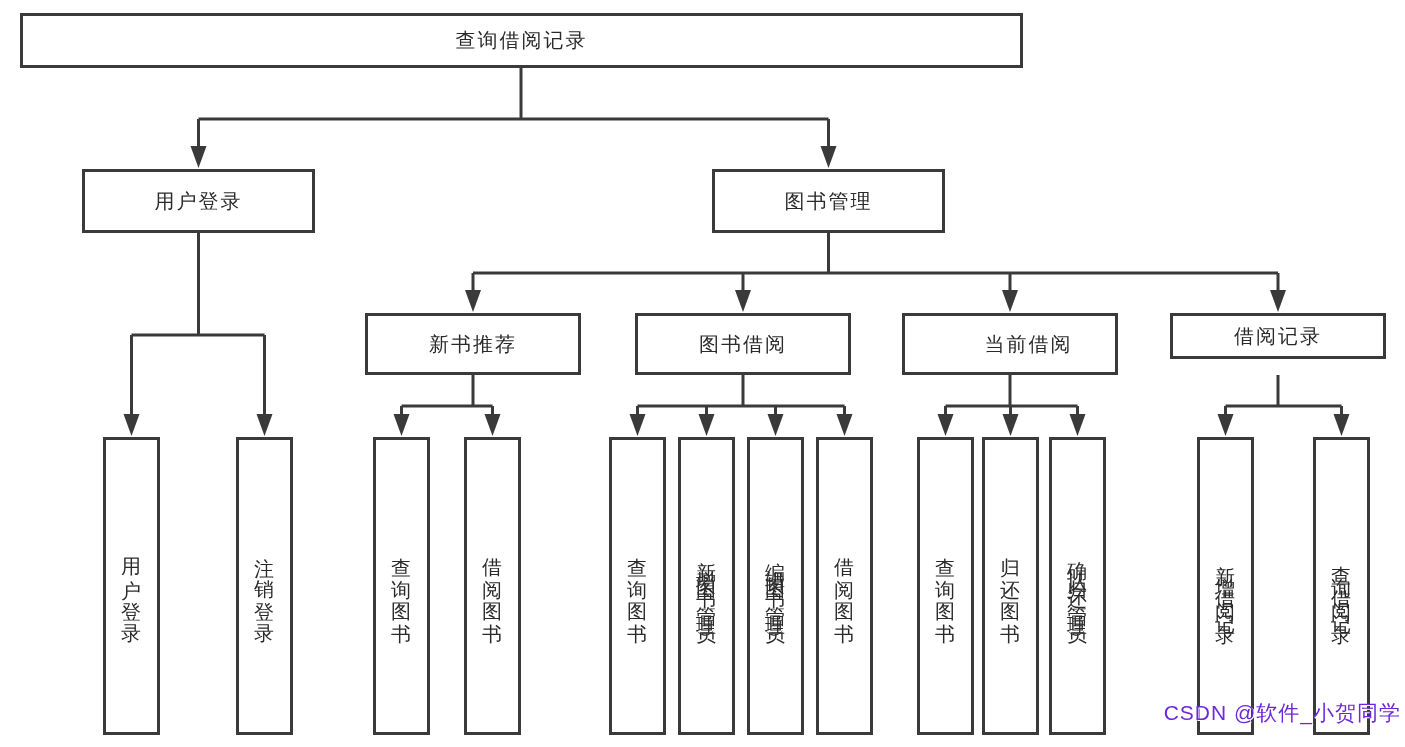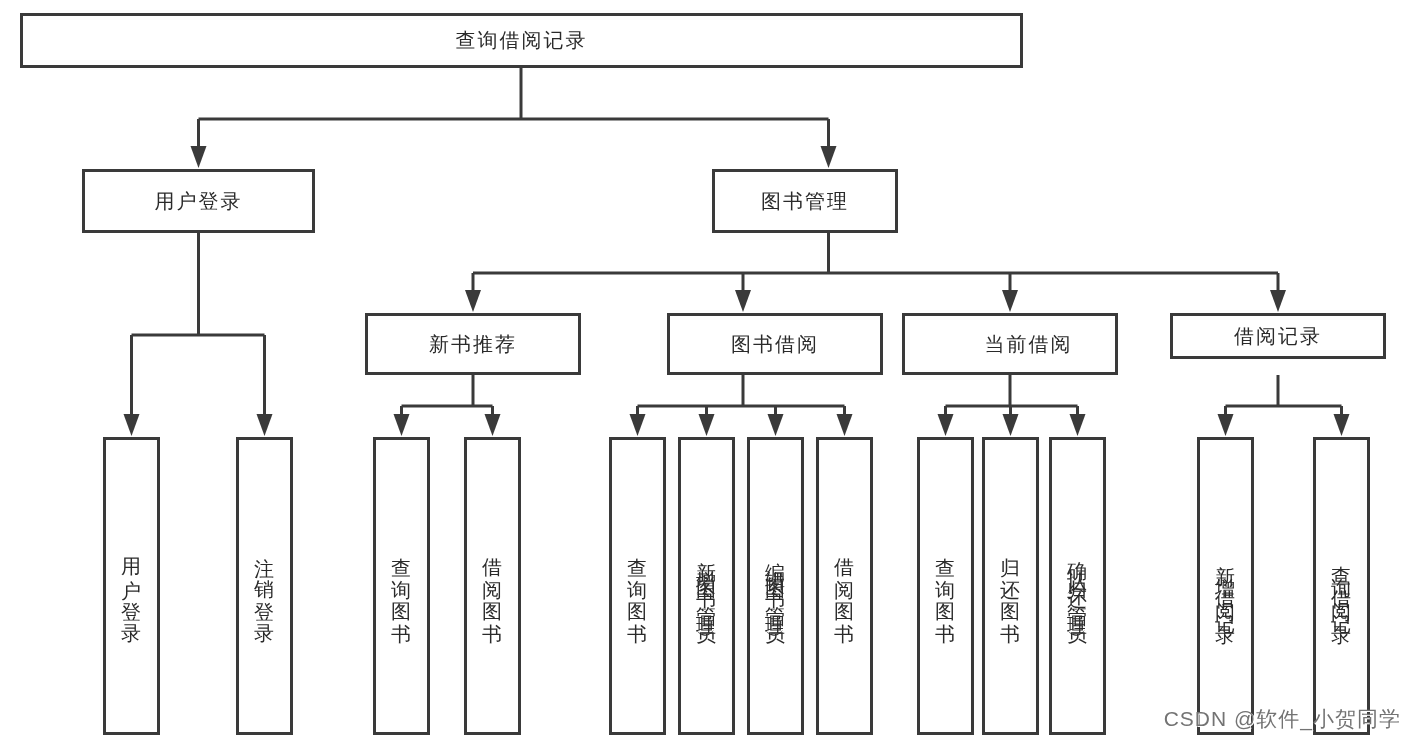--- a/index.html
+++ b/index.html
@@ -24,22 +24,22 @@
     top:437px; width:57px; height:298px;
     font-size:20px; color:#2a2a2a;
   }
   .vnode span {
     writing-mode:vertical-rl; text-orientation:upright;
     letter-spacing:9px; line-height:1;
   }
   .vnode.loose span { letter-spacing:22px; }
   .vnode.mid span { letter-spacing:12px; }
   .watermark {
-    position:absolute; right:4px; bottom:14px;
-    font-size:21px; color:#737373; letter-spacing:1px;
+    position:absolute; right:4px; bottom:20px;
+    font-size:21px; color:#6d28d9; letter-spacing:1px;
     text-shadow:1px 1px 0 #ffffff;
   }
 </style>
 </head>
 <body>
 
 <div class="canvas">
 
   <svg class="wires" viewBox="0 0 1405 747" xmlns="http://www.w3.org/2000/svg">
     <g stroke="#3a3a3a" stroke-width="3" fill="#3a3a3a">
@@ -119,28 +119,28 @@
     </g>
   </svg>
 
   <div class="node" style="left:20px; top:13px; width:1003px; height:55px;">
     <span>查询借阅记录</span>
   </div>
 
   <div class="node" style="left:82px; top:169px; width:233px; height:64px;">
     <span>用户登录</span>
   </div>
-  <div class="node" style="left:712px; top:169px; width:186px; height:64px;">
+  <div class="node" style="left:712px; top:169px; width:233px; height:64px;">
     <span>图书管理</span>
   </div>
 
   <div class="node" style="left:365px; top:313px; width:216px; height:62px;justify-content:center;">
     <span>新书推荐</span>
   </div>
-  <div class="node" style="left:635px; top:313px; width:216px; height:62px;margin-left:32px;">
+  <div class="node" style="left:635px; top:313px; width:216px; height:62px;">
     <span>图书借阅</span>
   </div>
   <div class="node" style="left:902px; top:313px; width:216px; height:62px;padding-left:37px;">
     <span>当前借阅</span>
   </div>
   <div class="node" style="left:1170px; top:313px; width:216px; height:46px;">
     <span>借阅记录</span>
   </div>
 
   <div class="vnode loose" style="left:103px;">

